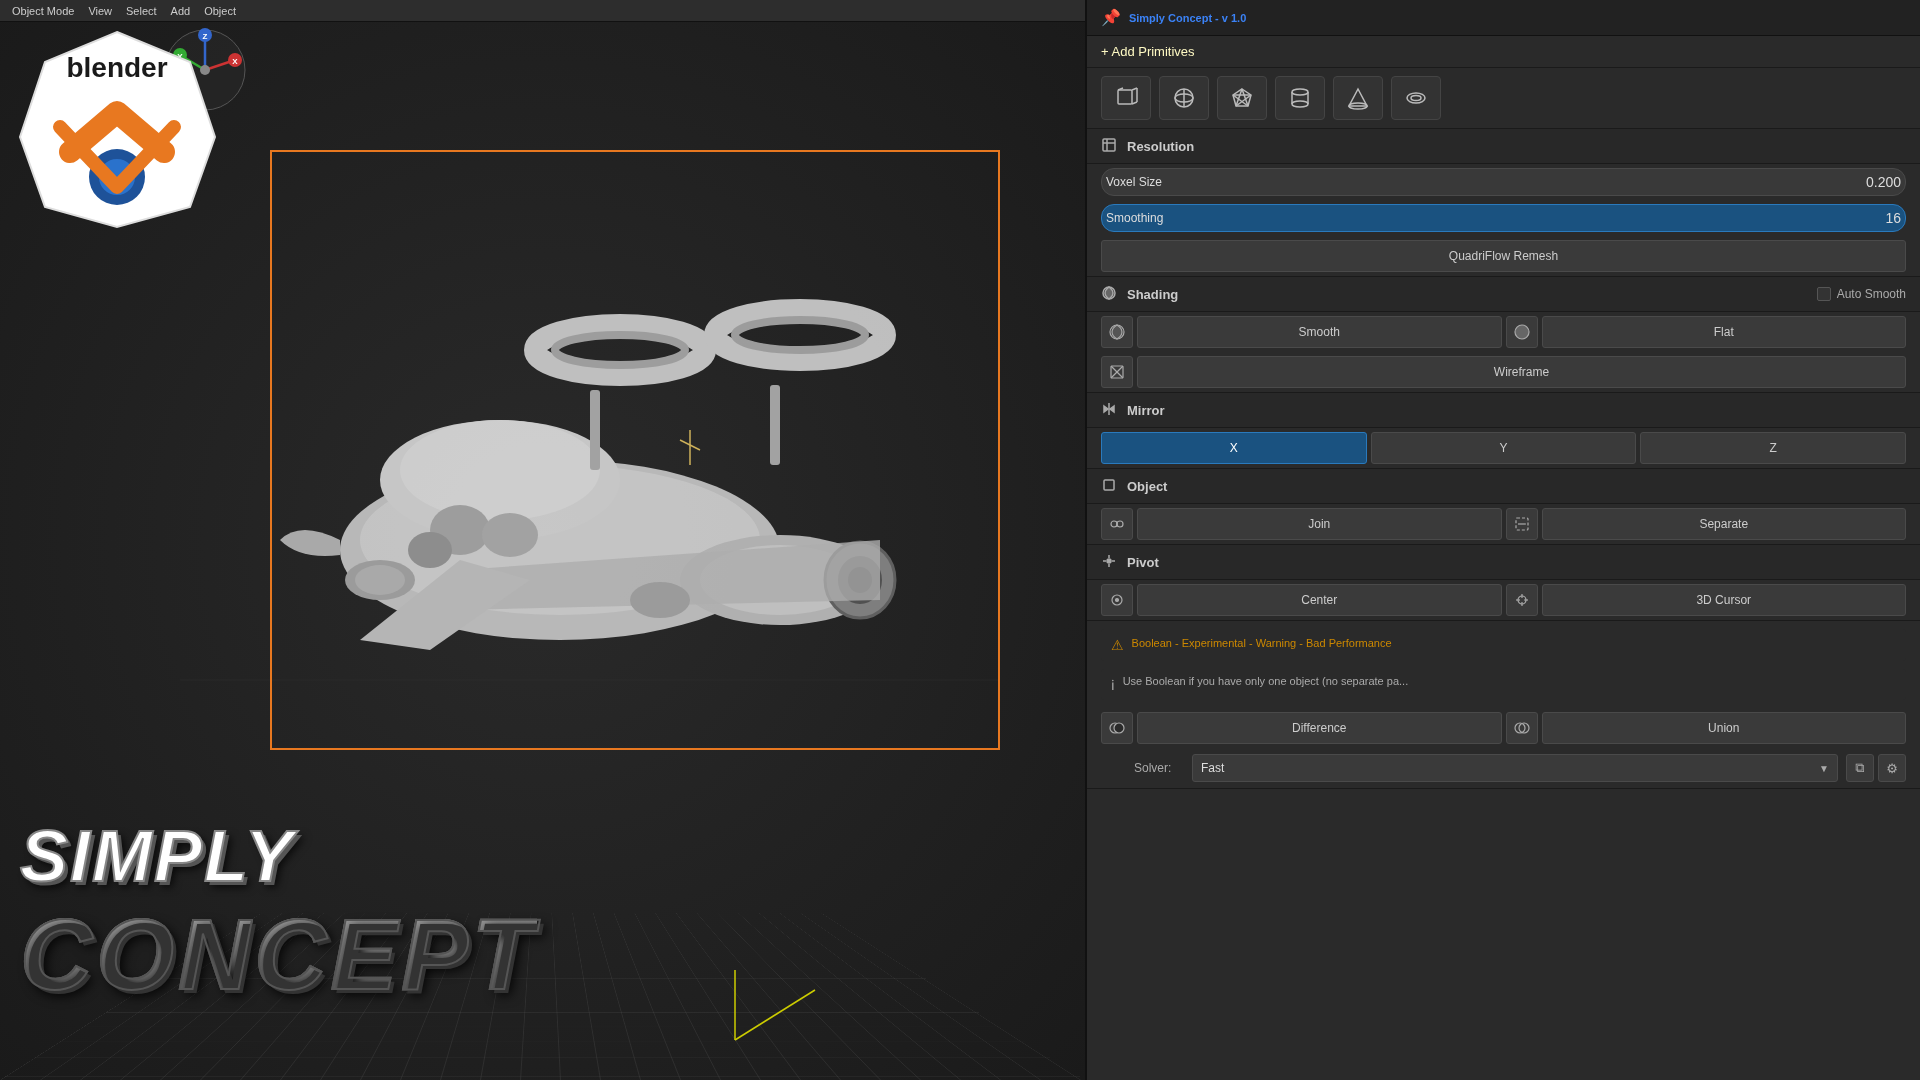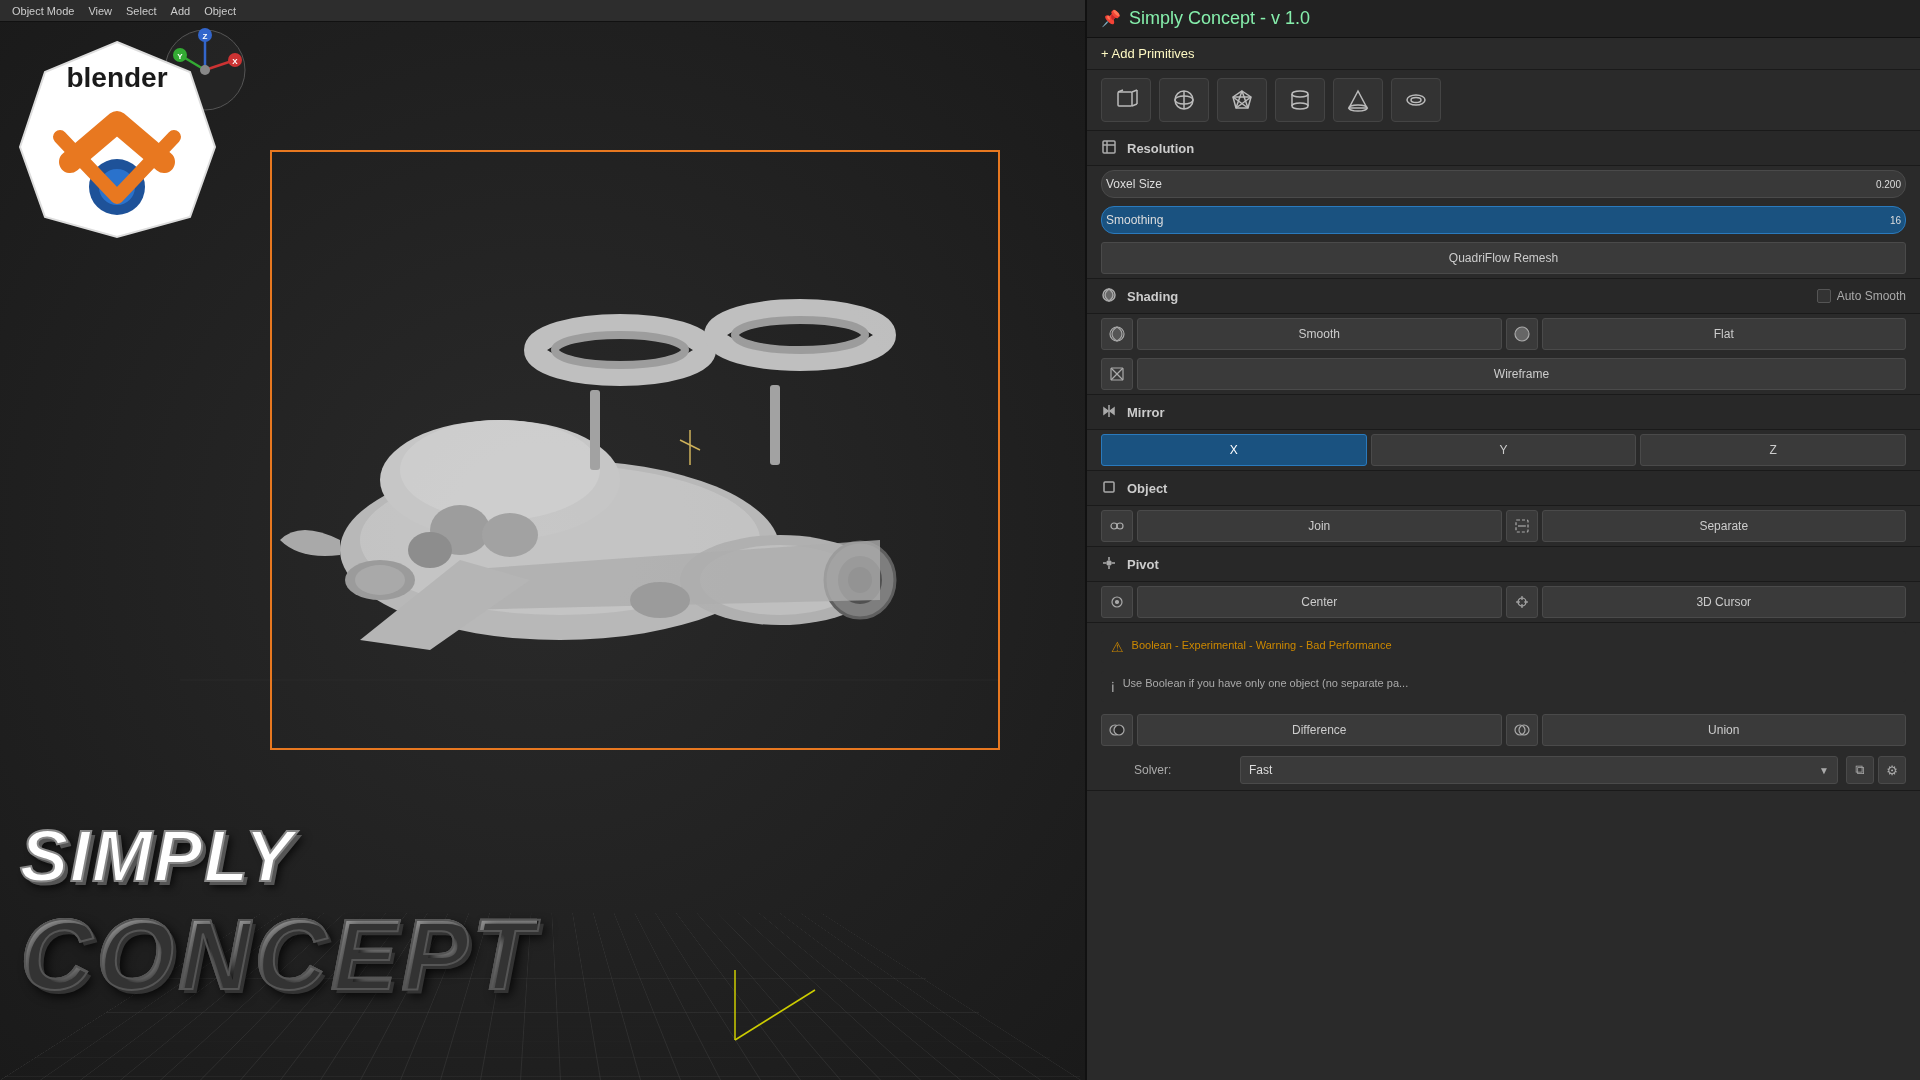--- a/index.html
+++ b/index.html
@@ -54,21 +54,21 @@
     .menu-item {
       color: #ccc;
       font-size: 11px;
       padding: 2px 6px;
       cursor: pointer;
     }
 
     
     #blender-logo {
       position: absolute;
-      top: 32px;
+      top: 22px;
       left: 10px;
       width: 215px;
       height: 215px;
       z-index: 20;
       text-align: center;
     }
 
     #logo-badge {
       width: 215px;
       height: 215px;
@@ -153,23 +153,23 @@
     #panel-header {
       background: #222;
       padding: 8px 14px;
       display: flex;
       align-items: center;
       gap: 8px;
       border-bottom: 1px solid #111;
     }
 
     #panel-title {
-      color: #86efac;
-      font-size: 18px;
-      font-weight: 400;
+      color: #3b82f6;
+      font-size: 11px;
+      font-weight: 700;
     }
 
     .panel-pin {
       color: #aaa;
       font-size: 16px;
     }
 
     
     #add-primitives {
       display: flex;
@@ -254,21 +254,21 @@
       height: 28px;
     }
 
     .field-input.active {
       background: #1a5280;
       border-color: #2a7abd;
     }
 
     .field-value {
       color: #ddd;
-      font-size: 10px;
+      font-size: 14px;
     }
 
     
     .btn-row {
       display: flex;
       padding: 4px 14px;
       gap: 4px;
     }
 
     .btn {
@@ -377,21 +377,20 @@
       background: #3a3a3a;
       border: 1px solid #4a4a4a;
       border-radius: 3px;
       color: #ddd;
       font-size: 12px;
       padding: 0 8px;
       display: flex;
       align-items: center;
       justify-content: space-between;
       cursor: pointer;
-      margin-left: 48px;
     }
 
     .solver-icons {
       display: flex;
       gap: 4px;
     }
 
     .solver-icon-btn {
       width: 28px;
       height: 28px;

